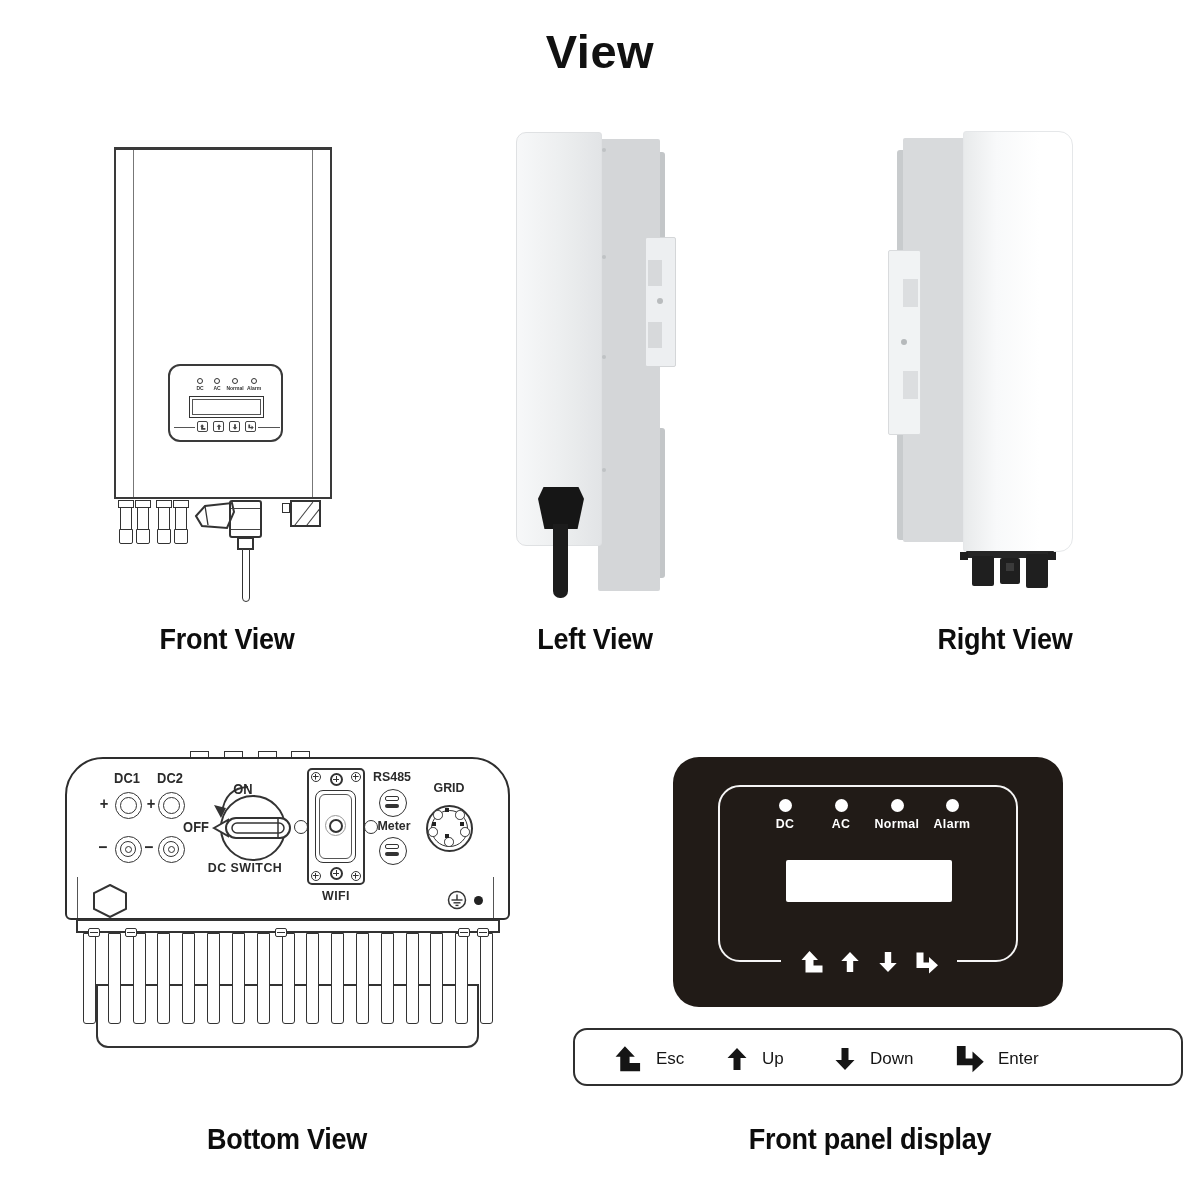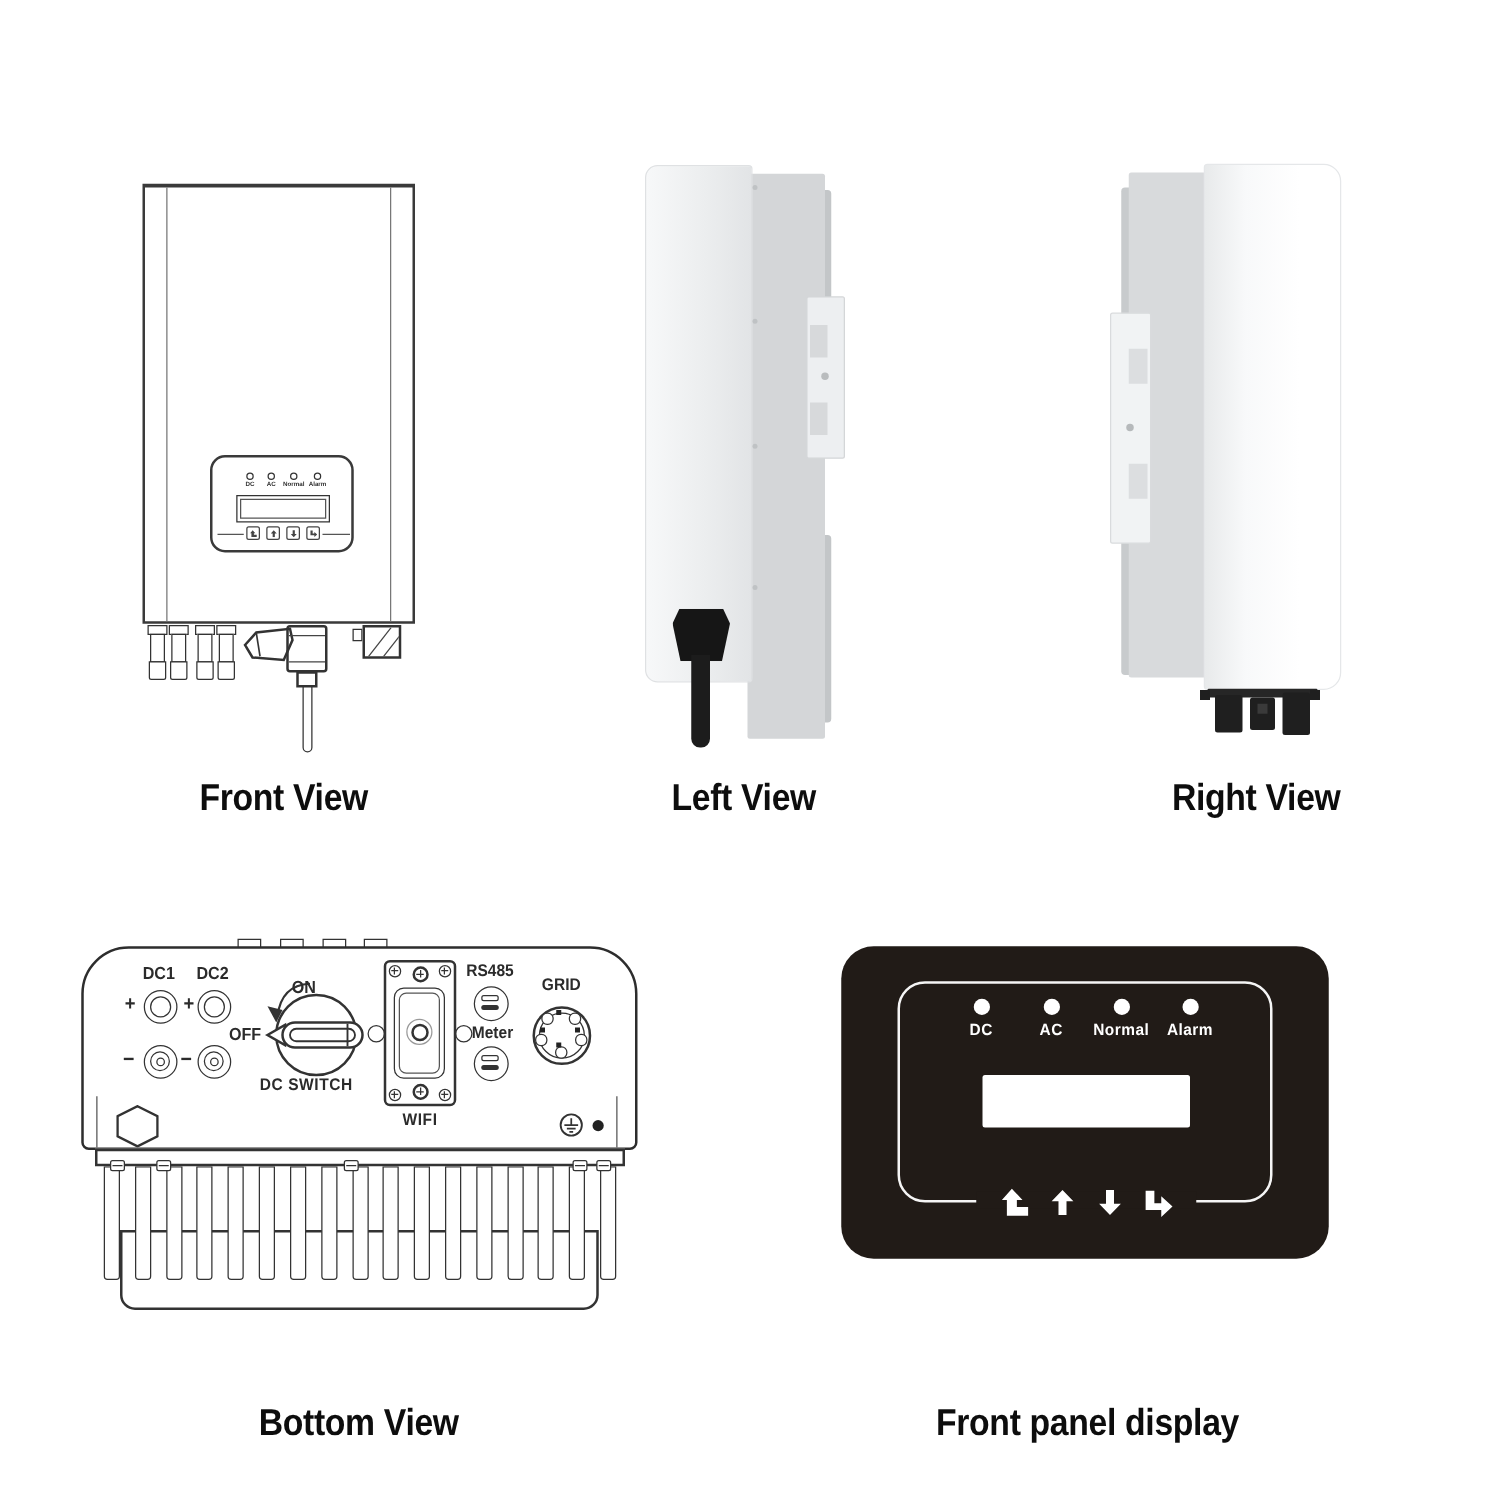--- a/index.html
+++ b/index.html
@@ -37,20 +37,21 @@
         <path fill="currentColor" d="M8.5 1 L17 10 L12.5 10 L12.5 15.5 L21.5 15.5 L21.5 22.5 L4.5 22.5 L4.5 10 L0.5 10 Z"></path>
       </symbol>
     <symbol id="arrow-enter" viewBox="0 0 24 24">
         <path fill="currentColor" d="M1.5 1.5 L8.5 1.5 L8.5 11.5 L14 11.5 L14 6 L23 14.25 L14 22.5 L14 17 L1.5 17 Z"></path>
       </symbol>
   </defs>
 </svg>
 
 <div id="stage">
 
+  <div class="a" style="left:0;right:0;top:24px;text-align:center;font-size:47px;font-weight:bold;letter-spacing:.5px;">View</div>
 
   <div class="a" style="left:114px;top:147px;width:218px;height:352px;border:2.5px solid #3a3a3a;border-top-width:3px;box-sizing:border-box;background:#fff;">
     <div class="a" style="left:17px;top:0;height:100%;border-left:1.5px solid #777;"></div>
     <div class="a" style="right:17px;top:0;height:100%;border-left:1.5px solid #777;"></div>
 
     <div class="a" style="left:52px;top:214px;width:115px;height:78px;border:2px solid #3a3a3a;border-radius:12px;box-sizing:border-box;">
       <div class="circ" style="left:27px;top:12px;width:6px;height:6px;border-width:1.3px;"></div>
       <div class="circ" style="left:44px;top:12px;width:6px;height:6px;border-width:1.3px;"></div>
       <div class="circ" style="left:62px;top:12px;width:6px;height:6px;border-width:1.3px;"></div>
       <div class="circ" style="left:81px;top:12px;width:6px;height:6px;border-width:1.3px;"></div>
@@ -315,15 +316,41 @@
         <use href="#arrow-up"></use>
       </svg>
     <svg class="a icon" style="left:204px;top:192px;color:#fff;" width="22" height="26">
         <use href="#arrow-down"></use>
       </svg>
     <svg class="a icon" style="left:241px;top:194px;color:#fff;" width="26" height="24">
         <use href="#arrow-enter"></use>
       </svg>
   </div>
 
+  <div class="a" style="left:573px;top:1028px;width:610px;height:58px;border:2px solid #2f2f2f;border-radius:14px;box-sizing:border-box;background:#fff;">
+    <div class="leg-item" style="left:40px;">
+      <svg class="icon" style="color:#151515;" width="28" height="34">
+          <use href="#arrow-esc"></use>
+        </svg>
+      <span class="leg-label">Esc</span>
+    </div>
+    <div class="leg-item" style="left:150px;">
+      <svg class="icon" style="color:#151515;" width="24" height="34">
+          <use href="#arrow-up"></use>
+        </svg>
+      <span class="leg-label">Up</span>
+    </div>
+    <div class="leg-item" style="left:258px;">
+      <svg class="icon" style="color:#151515;" width="24" height="34">
+          <use href="#arrow-down"></use>
+        </svg>
+      <span class="leg-label">Down</span>
+    </div>
+    <div class="leg-item" style="left:380px;">
+      <svg class="icon" style="color:#151515;" width="30" height="32">
+          <use href="#arrow-enter"></use>
+        </svg>
+      <span class="leg-label">Enter</span>
+    </div>
+  </div>
   <div class="cap" style="left:670px;width:400px;top:1122px;">Front panel display</div>
 
 </div>
 
 </body></html>

